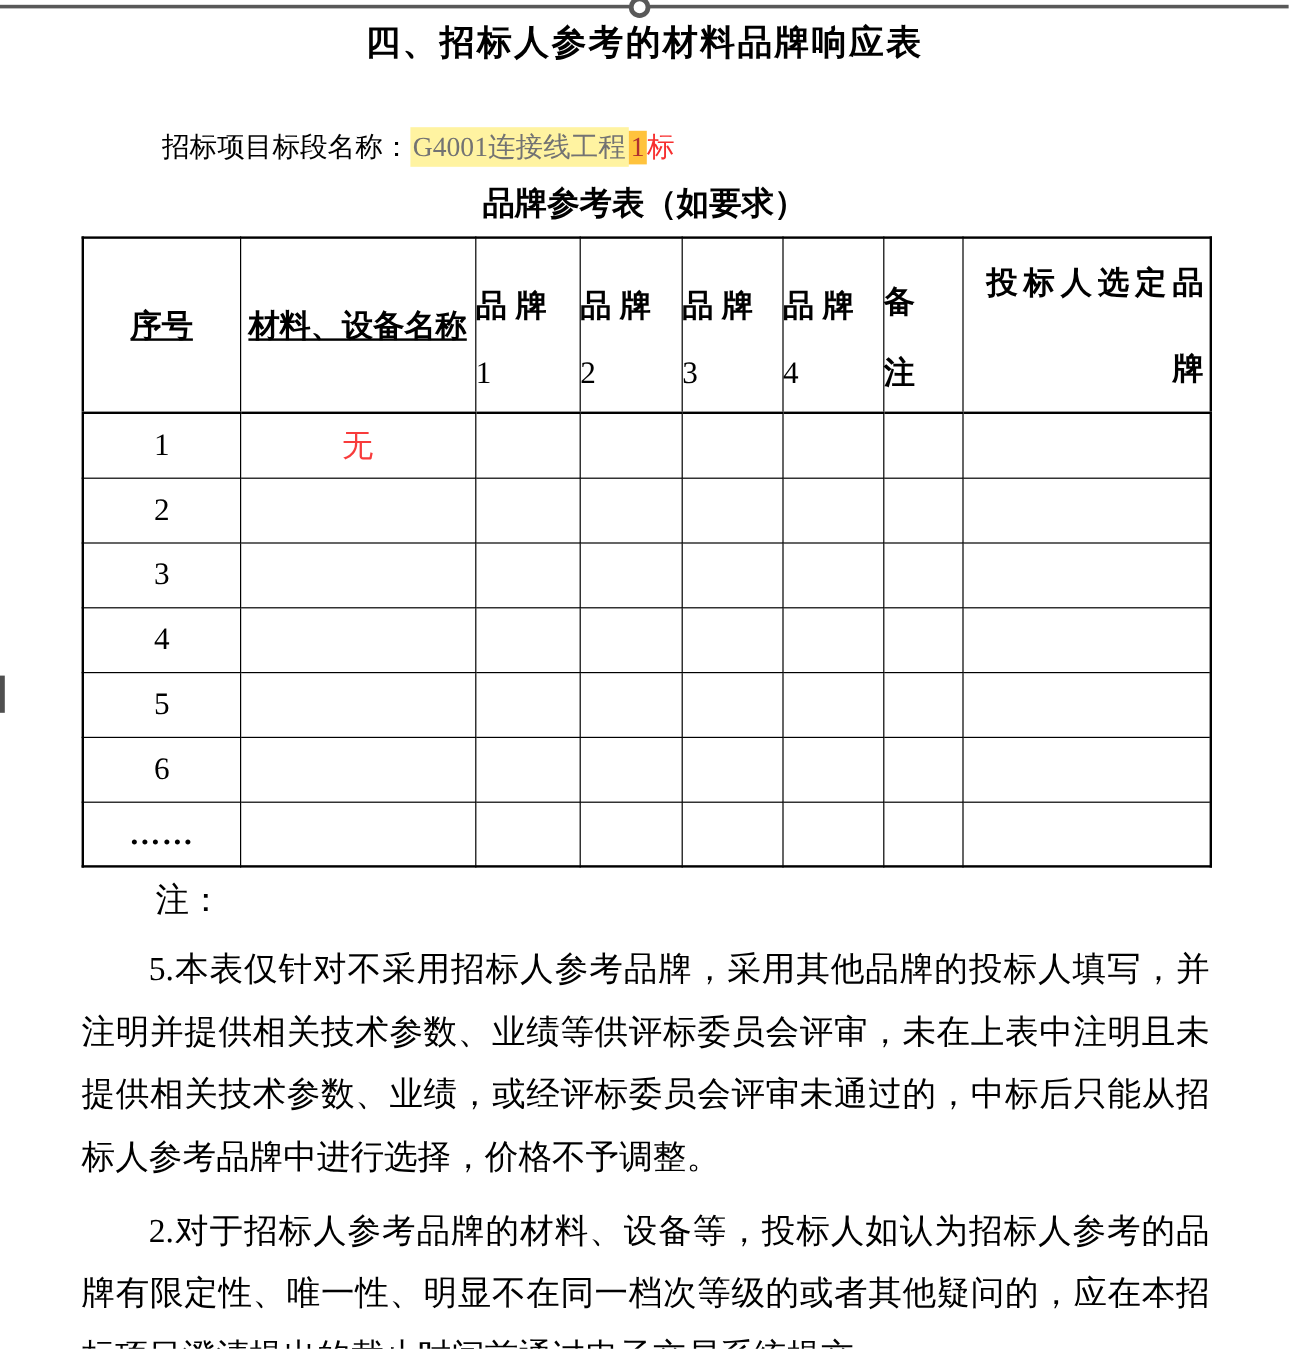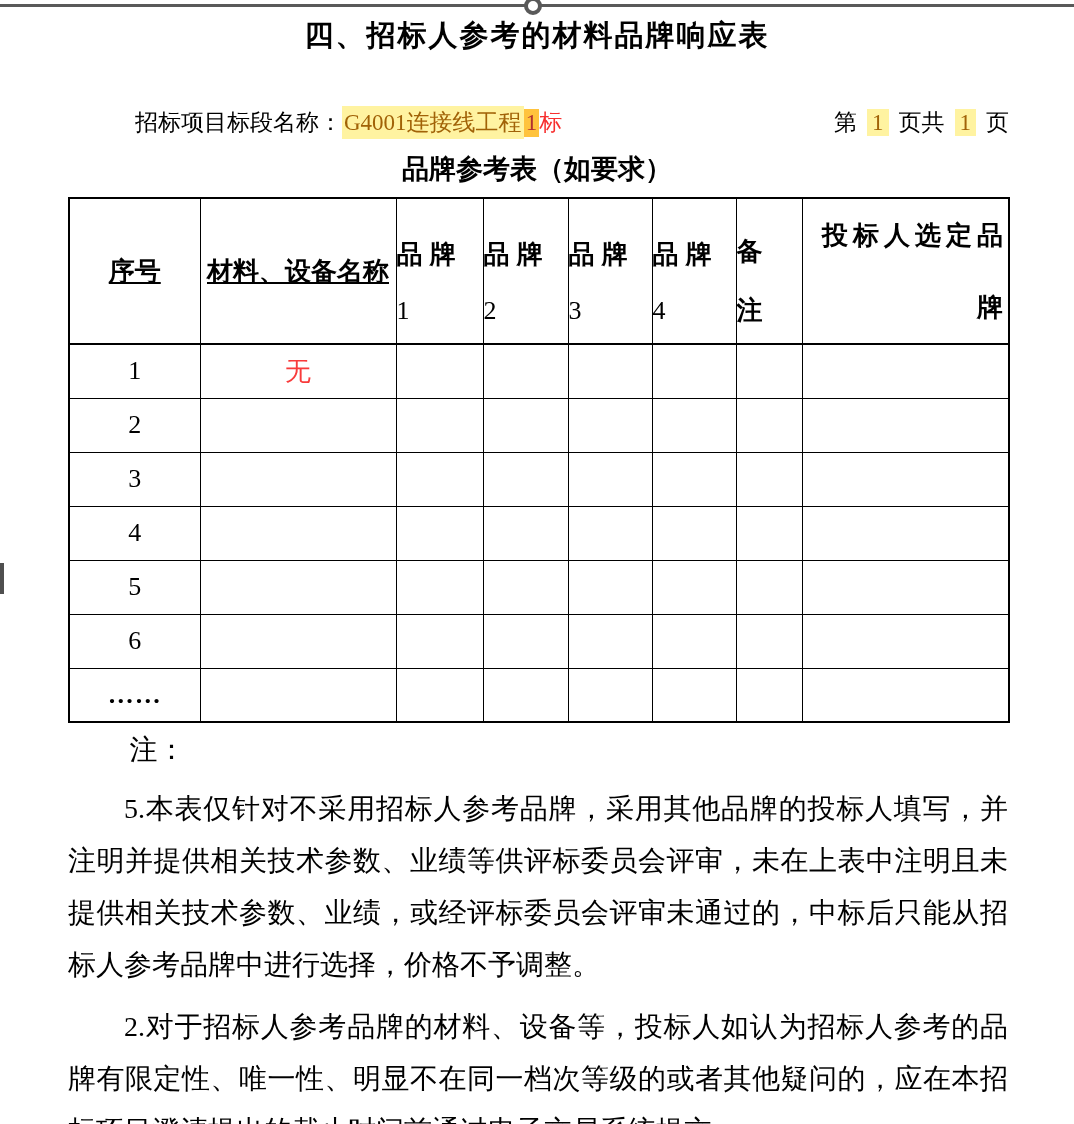--- a/index.html
+++ b/index.html
@@ -34,21 +34,21 @@
     font-family: "Liberation Sans", "DejaVu Sans", sans-serif;
     font-weight: bold; font-size: 29px; letter-spacing: 2px;
   }
 
   .project-line {
     display: flex; align-items: center;
     margin: 50px 60px 0 135px;
     font-size: 23px; white-space: nowrap;
   }
   .spacer { flex: 1; }
-  .hl-y { background: #fff3a1; color: #a16207; padding: 1px 2px; }
+  .hl-y { background: #fff3a1; color: #737373; padding: 1px 2px; }
   .hl-o { background: #ffc33d; color: #b03030; padding: 1px 2px; }
   .red  { color: #f72f2f; }
   .page-info span { margin: 0 5px; }
   .page-info .hl-y { padding: 1px 5px; }
 
   .table-title {
     margin: 12px 16px 0; text-align: center;
     font-size: 27px; font-weight: bold;
   }
 
@@ -110,23 +110,20 @@
 <div class="left-mark"></div>
 
 <h1 class="doc-title">四、招标人参考的材料品牌响应表</h1>
 
 <div class="project-line">
   <span>招标项目标段名称：</span>
     <span class="hl-y">G4001连接线工程</span>
     <span class="hl-o">1</span>
     <span class="red">标</span>
   <span class="spacer"></span>
-  <span class="page-info">
-    <span>第</span><span class="hl-y">1</span><span>页共</span><span class="hl-y">1</span><span>页</span>
-  </span>
 </div>
 
 <h2 class="table-title">品牌参考表（如要求）</h2>
 
 <table class="brand-table">
   <colgroup>
     <col style="width:131px">
       <col style="width:196px">
       <col style="width:87px">
       <col style="width:85px">

